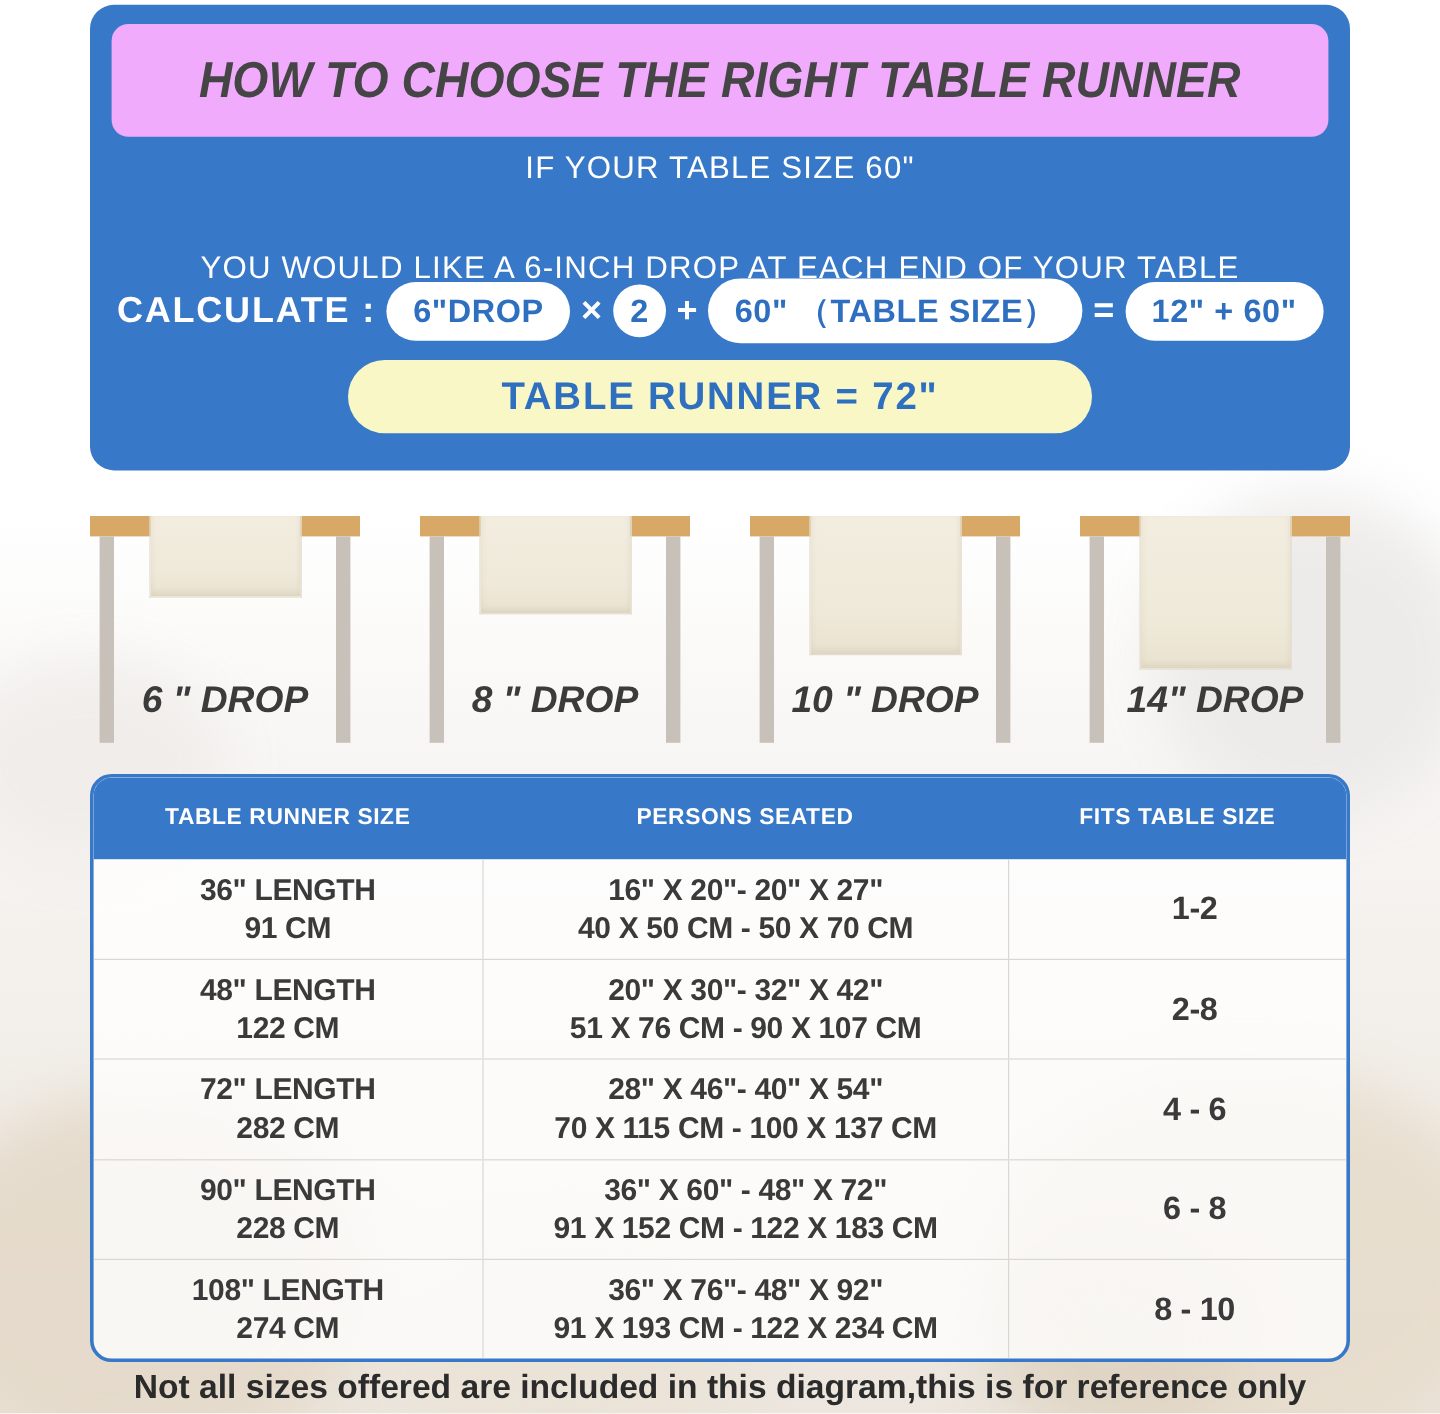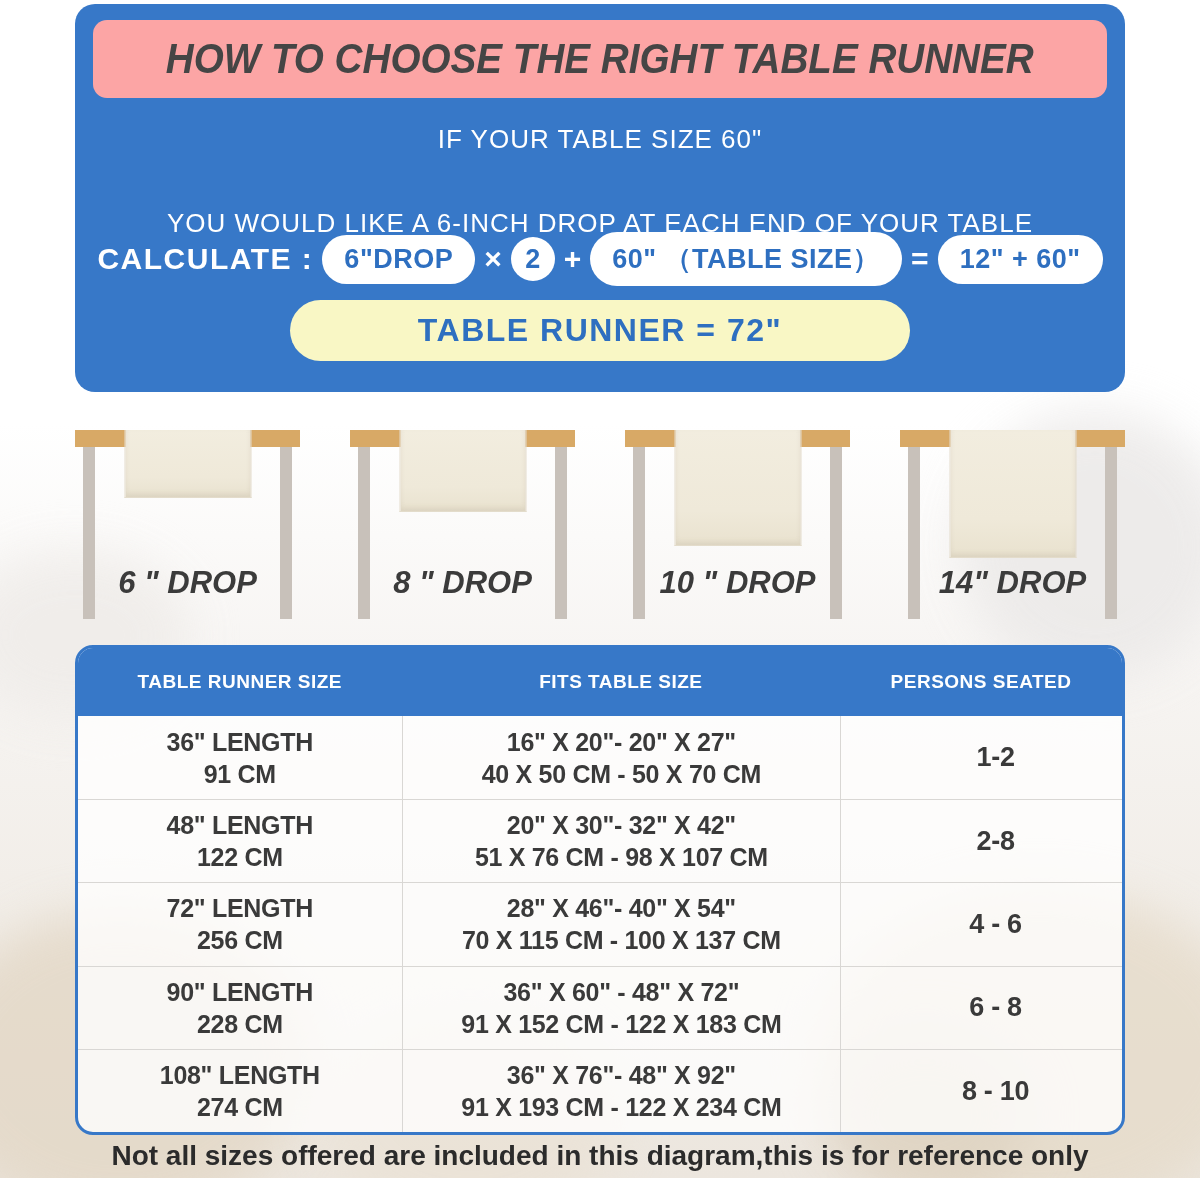--- a/index.html
+++ b/index.html
@@ -11,21 +11,21 @@
   .b1{left:-70px;top:910px;width:380px;height:310px;background:#e2d6c4;opacity:.75;}
   .b2{left:320px;top:1010px;width:300px;height:220px;background:#eae1d3;opacity:.6;}
   .b3{right:-60px;top:890px;width:440px;height:330px;background:#e5dac8;opacity:.75;}
   .b4{right:-30px;top:410px;width:270px;height:270px;background:#ebe9e8;opacity:.85;}
   .b5{left:-40px;top:550px;width:230px;height:170px;background:#efece9;opacity:.85;}
   .b6{right:170px;top:1030px;width:210px;height:170px;background:#d9cdbb;opacity:.5;}
 
   
   .top-panel{position:absolute;left:75px;top:4px;width:1050px;height:388px;
              background:#3778c8;border-radius:20px;z-index:2;}
-  .title-bar{position:absolute;left:18px;right:18px;top:16px;height:78px;background:#fca5a5;
+  .title-bar{position:absolute;left:18px;right:18px;top:16px;height:94px;background:#f0abfc;
              border-radius:14px;display:flex;align-items:center;justify-content:center;}
   .title-bar h1{margin:0;font-size:42px;font-weight:bold;font-style:italic;color:#454545;
                 white-space:nowrap;transform:scaleX(0.92);letter-spacing:0px;}
   .sub{position:absolute;left:0;width:100%;margin:0;text-align:center;color:#ffffff;
        font-size:26px;letter-spacing:1px;}
   .sub1{top:120px;}
   .sub2{top:156px;margin-top:48px;}
   .calc-row{position:absolute;top:228px;left:0;width:100%;display:flex;align-items:center;
             justify-content:center;gap:9px;color:#ffffff;font-weight:bold;}
   .calc-label{font-size:30px;letter-spacing:1.5px;}
@@ -142,22 +142,22 @@
       <div class="leg leg-r"></div>
       <div class="runner r4"></div>
       <figcaption>14" DROP</figcaption>
     </figure>
 
   </section>
 
   <section class="size-panel">
     <div class="thead">
       <div class="th">TABLE RUNNER SIZE</div>
+      <div class="th">PERSONS SEATED</div>
       <div class="th">FITS TABLE SIZE</div>
-      <div class="th">PERSONS SEATED</div>
     </div>
     <div class="tbody">
 
       <div class="trow">
         <div class="cell">
           <span>36" LENGTH</span>
           <span>91 CM</span>
         </div>
         <div class="cell">
           <span>16" X 20"- 20" X 27"</span>
@@ -166,29 +166,29 @@
         <div class="cell persons">1-2</div>
       </div>
 
       <div class="trow">
         <div class="cell">
           <span>48" LENGTH</span>
           <span>122 CM</span>
         </div>
         <div class="cell">
           <span>20" X 30"- 32" X 42"</span>
-          <span>51 X 76 CM - 98 X 107 CM</span>
+          <span>51 X 76 CM - 90 X 107 CM</span>
         </div>
         <div class="cell persons">2-8</div>
       </div>
 
       <div class="trow">
         <div class="cell">
           <span>72" LENGTH</span>
-          <span>256 CM</span>
+          <span>282 CM</span>
         </div>
         <div class="cell">
           <span>28" X 46"- 40" X 54"</span>
           <span>70 X 115 CM - 100 X 137 CM</span>
         </div>
         <div class="cell persons">4 - 6</div>
       </div>
 
       <div class="trow">
         <div class="cell">

